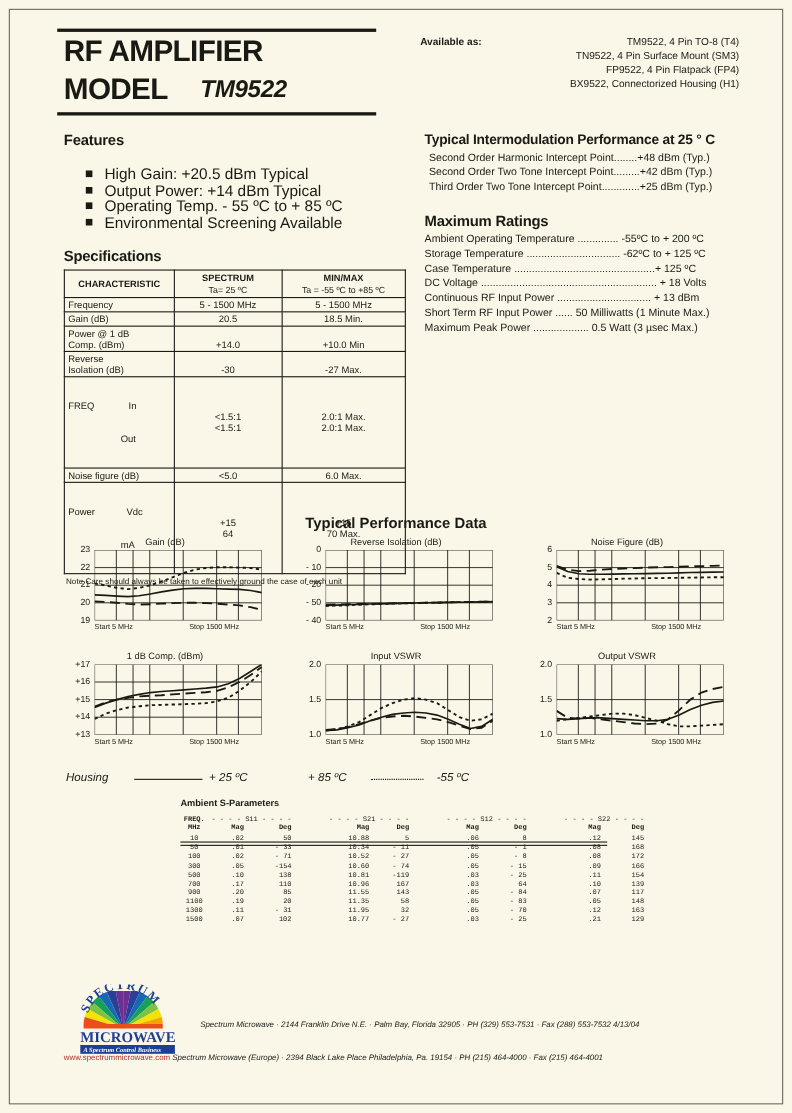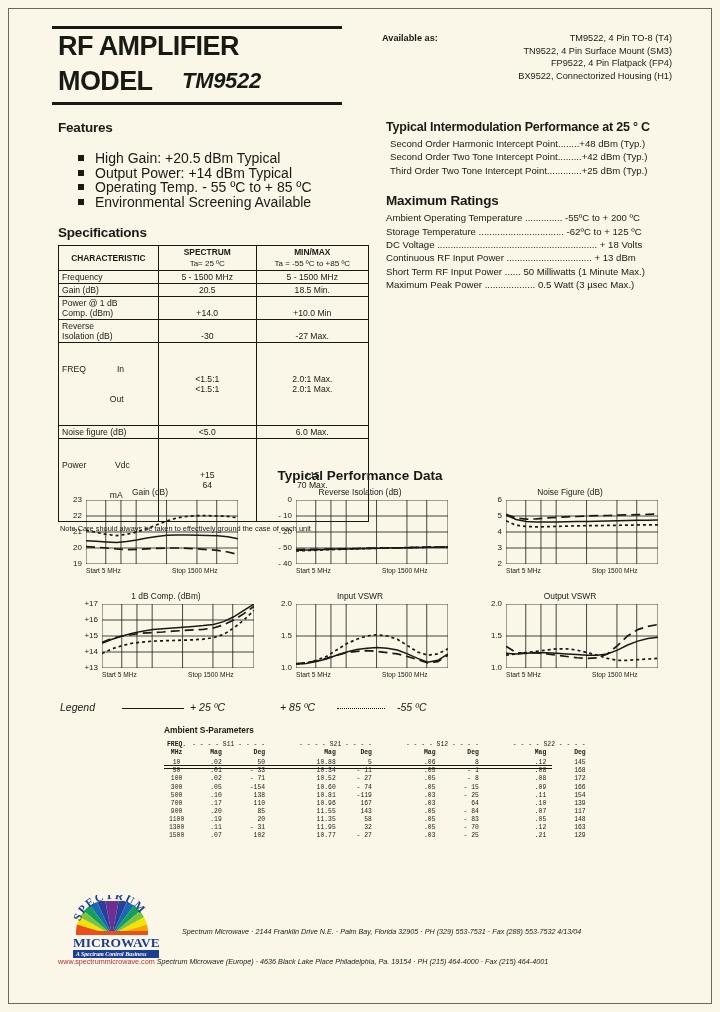--- a/index.html
+++ b/index.html
@@ -286,20 +286,21 @@
       <ul class="imdlist">
         <li>Second Order Harmonic Intercept Point........+48 dBm (Typ.)</li>
         <li>Second Order Two Tone Intercept Point.........+42 dBm (Typ.)</li>
         <li>Third Order Two Tone Intercept Point.............+25 dBm (Typ.)</li>
       </ul>
 
       <h2 class="sec" style="margin-top:16px;">Maximum Ratings</h2>
       <ul class="ratelist">
         <li>Ambient Operating Temperature .............. -55ºC to + 200 ºC</li>
         <li>Storage Temperature ................................ -62ºC to + 125 ºC</li>
+        <li>Case Temperature ................................................+ 125 ºC</li>
         <li>DC Voltage ............................................................ + 18 Volts</li>
         <li>Continuous RF Input Power ................................ + 13 dBm</li>
         <li>Short Term RF Input Power ...... 50 Milliwatts (1 Minute Max.)</li>
         <li>Maximum Peak Power ................... 0.5 Watt (3 µsec Max.)</li>
       </ul>
     </div>
   </div>
 
   <div class="perfhead">Typical Performance Data</div>
 
@@ -390,21 +391,21 @@
               <path d="M0.00,14.40 L10.13,17.92 L20.27,19.20 L30.40,18.88 L40.53,17.92 L50.67,17.28 L60.80,16.80 L70.93,16.48 L81.07,16.00 L91.20,15.68 L101.33,15.52 L111.47,15.20 L121.60,14.88 L131.73,14.72 L141.87,14.40 L152.00,14.08 " fill="none" stroke="#1a1a14" stroke-width="1.7" stroke-dasharray="9,5"></path>
               <path d="M0.00,20.80 L10.13,25.28 L20.27,26.40 L30.40,26.88 L40.53,26.72 L50.67,26.40 L60.80,26.08 L70.93,25.92 L81.07,25.60 L91.20,25.60 L101.33,25.44 L111.47,25.28 L121.60,25.12 L131.73,24.96 L141.87,24.80 L152.00,24.80 " fill="none" stroke="#1a1a14" stroke-width="1.7" stroke-dasharray="3,3"></path>
             </svg>
           </div>
           <div class="xstart">Start 5  MHz</div>
           <div class="xstop">Stop  1500 MHz</div>
         </div>
   </div>
 
   <div class="chartrow">
-    <div class="chart" style="left:16px;" id="chart3">
+    <div class="chart" style="left:0px;" id="chart3">
           <div class="ctitle">1 dB Comp. (dBm)</div>
           <div class="yl" style="top: 9px;">+17</div>
           <div class="yl" style="top: 25px;">+16</div>
           <div class="yl" style="top: 41px;">+15</div>
           <div class="yl" style="top: 57px;">+14</div>
           <div class="yl" style="top: 73px;">+13</div>
           <div class="plot">
             <svg width="152" height="64">
               <line x1="0" x2="152" y1="0" y2="0" stroke="#1a1a14" stroke-width="0.8"></line>
               <line x1="0" x2="152" y1="16" y2="16" stroke="#1a1a14" stroke-width="0.8"></line>
@@ -475,21 +476,21 @@
               <path d="M0.00,42.24 L10.13,48.64 L20.27,49.28 L30.40,48.64 L40.53,49.92 L50.67,51.20 L60.80,52.48 L70.93,53.76 L81.07,54.40 L91.20,53.76 L101.33,49.92 L111.47,41.60 L121.60,32.00 L131.73,25.60 L141.87,22.40 L152.00,20.48 " fill="none" stroke="#1a1a14" stroke-width="1.7" stroke-dasharray="9,5"></path>
               <path d="M0.00,51.20 L10.13,49.92 L20.27,48.64 L30.40,47.36 L40.53,46.08 L50.67,44.80 L60.80,44.80 L70.93,46.08 L81.07,48.64 L91.20,51.20 L101.33,54.40 L111.47,56.32 L121.60,56.32 L131.73,55.68 L141.87,55.04 L152.00,54.40 " fill="none" stroke="#1a1a14" stroke-width="1.7" stroke-dasharray="3,3"></path>
             </svg>
           </div>
           <div class="xstart">Start 5  MHz</div>
           <div class="xstop">Stop  1500 MHz</div>
         </div>
   </div>
 
   <div class="legend">
-    <span class="lgw">Legend</span>
+    <span class="lgw">Housing</span>
     <span class="l1"></span>
     <span class="t1">+ 25 ºC</span>
     <span class="t2">+ 85 ºC</span>
     <span class="l3"></span>
     <span class="t3">-55 ºC</span>
   </div>
 
   <div class="spara">
     <div class="sttl">Ambient S-Parameters</div>
     <table class="stab">
@@ -701,17 +702,17 @@
       </text>
       <rect x="8" y="41" width="90" height="12.5" fill="#faf6e8"></rect>
       <text x="9" y="52" font-family="'Liberation Serif',serif" font-size="13.5" font-weight="bold" fill="#1c3f94" id="logoBottom">MICROWAVE</text>
       <rect x="9" y="55" width="86" height="8" fill="#1c3f94"></rect>
       <text x="12" y="61.4" font-family="'Liberation Serif',serif" font-size="5.8" font-style="italic" font-weight="bold" fill="#ffffff" id="logoTag">A Spectrum Control Business</text>
     </svg>
   </div>
   <div class="foot1">Spectrum Microwave · 2144 Franklin Drive N.E. · Palm Bay, Florida 32905 · PH (329) 553-7531 · Fax (288) 553-7532  4/13/04</div>
   <div class="foot2">
     <span class="url">www.spectrummicrowave.com</span>
-    <span>Spectrum Microwave (Europe) · 4636 Black Lake Place   Philadelphia, Pa. 19154 · PH (215) 464-4000 · Fax (215) 464-4001</span>
+    <span>Spectrum Microwave (Europe) · 2394 Black Lake Place   Philadelphia, Pa. 19154 · PH (215) 464-4000 · Fax (215) 464-4001</span>
   </div>
 </div>
 
 </div>
 
 </body></html>

